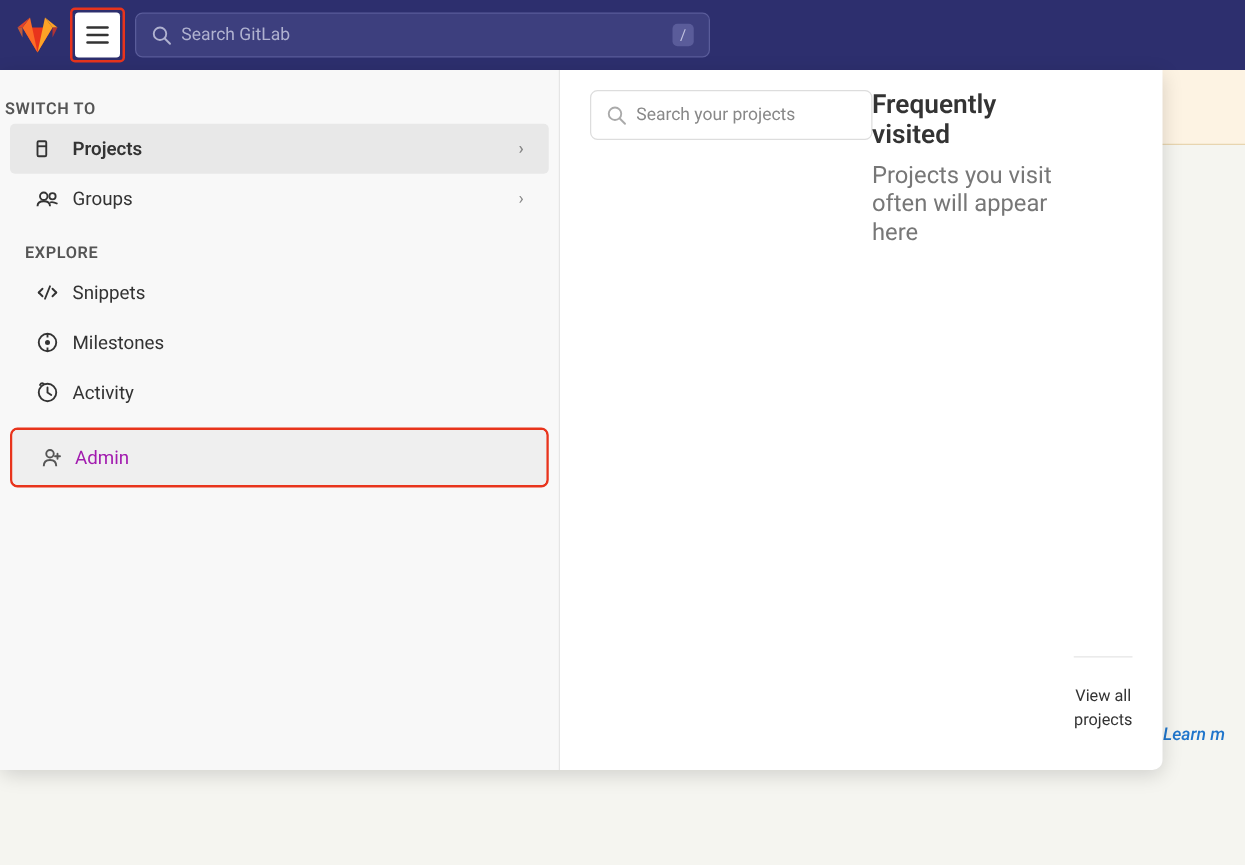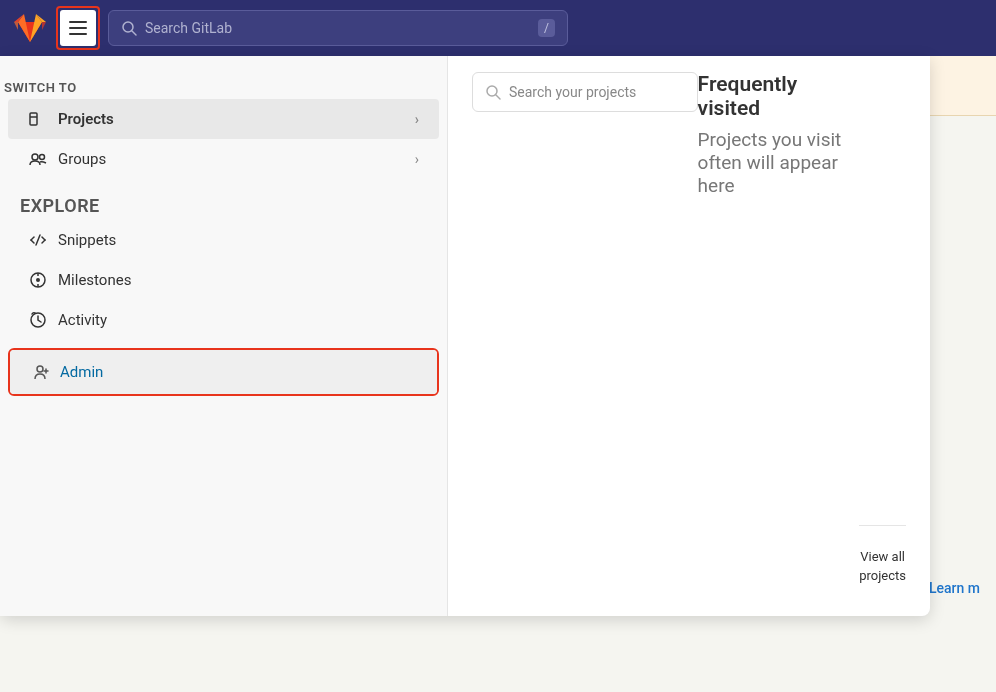--- a/index.html
+++ b/index.html
@@ -114,20 +114,21 @@
 
     
     .learn-link {
       position: absolute;
       bottom: 96px;
       right: 0;
       color: #1f75cb;
       font-size: 14px;
       font-weight: 500;
       padding: 0 16px;
+      font-style: italic;
     }
 
     
     .dropdown {
       position: absolute;
       top: 56px;
       left: 0;
       width: 930px;
       background: white;
       border-radius: 0 0 8px 8px;
@@ -185,40 +186,40 @@
       width: 20px;
       height: 20px;
       display: flex;
       align-items: center;
       justify-content: center;
       flex-shrink: 0;
     }
 
     .section-label {
       padding: 16px 20px 4px;
-      font-size: 18px;
+      font-size: 13px;
       font-weight: 600;
       color: #555;
       text-transform: uppercase;
       letter-spacing: 0.5px;
     }
 
     
     .admin-item-wrapper {
       margin: 8px 8px;
       border: 2px solid #e8341c;
       border-radius: 6px;
     }
 
     .admin-item {
       display: flex;
       align-items: center;
       padding: 12px 20px;
       font-size: 15px;
-      color: #0369a1;
+      color: #a21caf;
       cursor: pointer;
       gap: 10px;
       background: #efefef;
       border-radius: 4px;
     }
 
     
     .right-panel {
       flex: 1;
       padding: 16px 24px;

